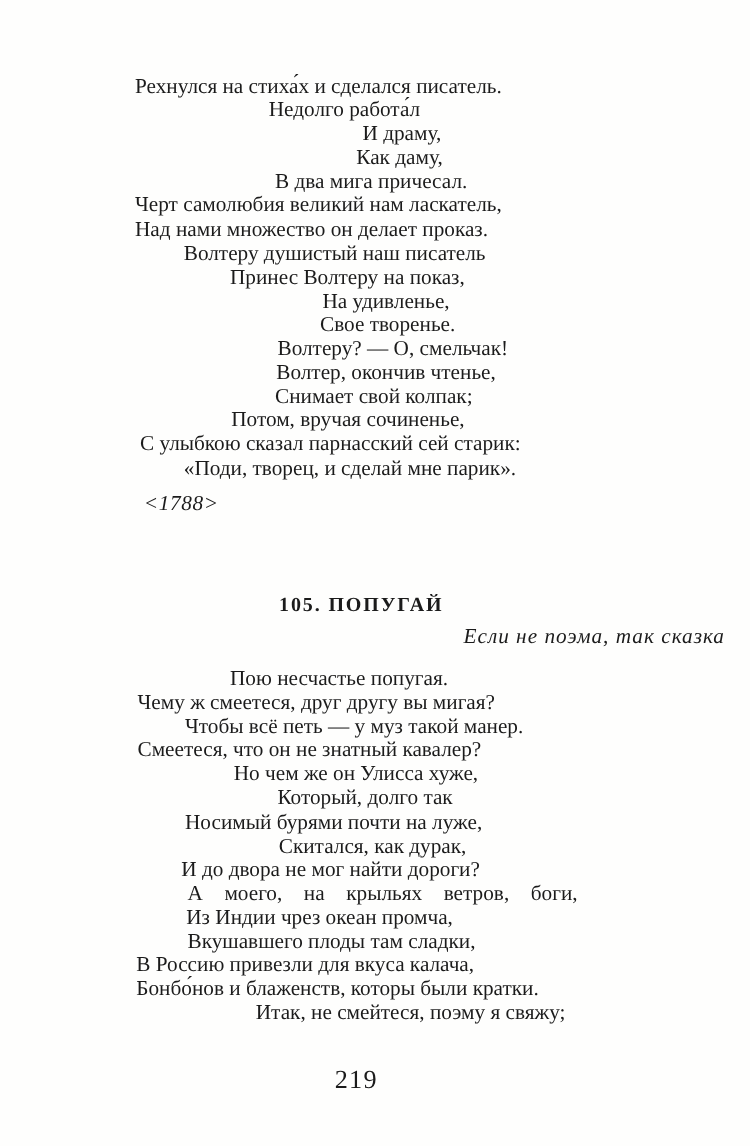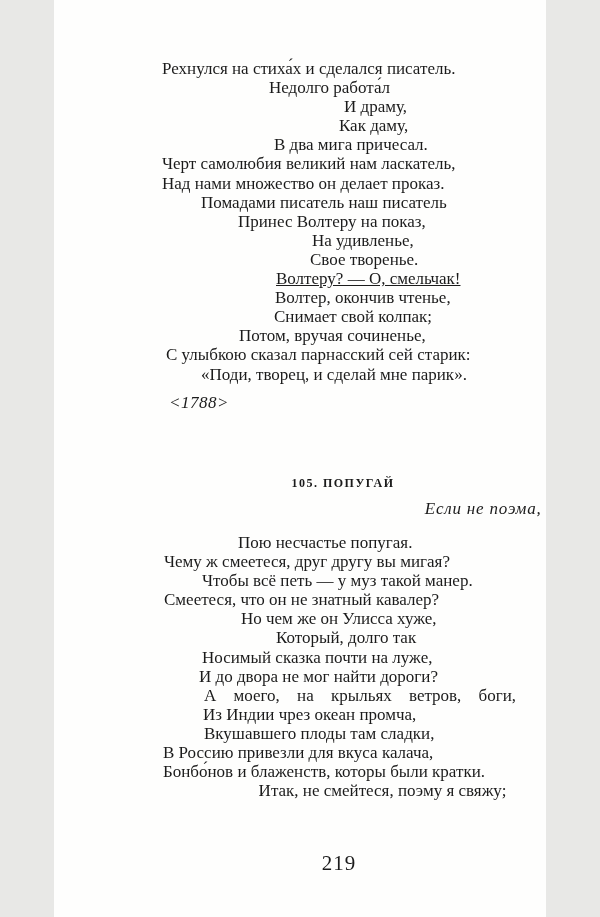--- a/index.html
+++ b/index.html
@@ -3,21 +3,21 @@
 <meta charset="utf-8">
 <title>Book page</title>
 <style>
   html, body {
     margin: 0;
     padding: 0;
     background: #e8e8e6;
   }
   .page {
     position: relative;
-    width: 492px;
+    width: 600px;
     height: 917px;
     margin: 0 auto;
     background: #fefefd;
     color: #1b1b1b;
     font-family: "Liberation Serif", "DejaVu Serif", serif;
     overflow: hidden;
   }
   .poem-block {
     position: absolute;
     left: 108px;
@@ -40,21 +40,21 @@
     font-size: 17px;
     letter-spacing: 0.5px;
   }
   .poem-heading {
     position: absolute;
     left: 0;
     top: 476px;
     width: 578px;
     text-align: center;
     font-weight: bold;
-    font-size: 12px;
+    font-size: 16px;
     letter-spacing: 1.5px;
   }
   .poem-subtitle {
     position: absolute;
     left: 0;
     top: 499px;
     width: 580px;
     text-align: right;
     font-style: italic;
     font-size: 17px;
@@ -76,46 +76,47 @@
 <div class="page">
 
   <div class="poem-block" style="top: 59px;">
       <div class="verse-line" style="padding-left: 0px;">Рехнулся на стиха́х и сделался писатель.</div>
       <div class="verse-line" style="padding-left: 107px;">Недолго работа́л</div>
       <div class="verse-line" style="padding-left: 182px;">И драму,</div>
       <div class="verse-line" style="padding-left: 177px;">Как даму,</div>
       <div class="verse-line" style="padding-left: 112px;">В два мига причесал.</div>
       <div class="verse-line" style="padding-left: 0px;">Черт самолюбия великий нам ласкатель,</div>
       <div class="verse-line" style="padding-left: 0px;">Над нами множество он делает проказ.</div>
-      <div class="verse-line" style="padding-left: 39px;">Помадами писатель наш писатель</div>
+      <div class="verse-line" style="padding-left: 39px;">Волтеру душистый наш писатель</div>
       <div class="verse-line" style="padding-left: 76px;">Принес Волтеру на показ,</div>
       <div class="verse-line" style="padding-left: 150px;">На удивленье,</div>
       <div class="verse-line" style="padding-left: 148px;">Свое творенье.</div>
-      <div class="verse-line" style="padding-left: 114px; text-decoration: underline;">Волтеру? — О, смельчак!</div>
+      <div class="verse-line" style="padding-left: 114px;">Волтеру? — О, смельчак!</div>
       <div class="verse-line" style="padding-left: 113px;">Волтер, окончив чтенье,</div>
       <div class="verse-line" style="padding-left: 112px;">Снимает свой колпак;</div>
       <div class="verse-line" style="padding-left: 77px;">Потом, вручая сочиненье,</div>
       <div class="verse-line" style="padding-left: 4px;">С улыбкою сказал парнасский сей старик:</div>
       <div class="verse-line" style="padding-left: 39px;">«Поди, творец, и сделай мне парик».</div>
     </div>
 
   <div class="poem-date">&lt;1788&gt;</div>
 
   <div class="poem-heading">105. ПОПУГАЙ</div>
 
   <div class="poem-subtitle">Если не поэма, так сказка</div>
 
   <div class="poem-block" style="top: 533px;">
       <div class="verse-line" style="padding-left: 76px;">Пою несчастье попугая.</div>
       <div class="verse-line" style="padding-left: 2px;">Чему ж смеетеся, друг другу вы мигая?</div>
       <div class="verse-line" style="padding-left: 40px;">Чтобы всё петь — у муз такой манер.</div>
       <div class="verse-line" style="padding-left: 2px;">Смеетеся, что он не знатный кавалер?</div>
       <div class="verse-line" style="padding-left: 79px;">Но чем же он Улисса хуже,</div>
       <div class="verse-line" style="padding-left: 114px;">Который, долго так</div>
-      <div class="verse-line" style="padding-left: 40px;">Носимый сказка почти на луже,</div>
+      <div class="verse-line" style="padding-left: 40px;">Носимый бурями почти на луже,</div>
+      <div class="verse-line" style="padding-left: 115px;">Скитался, как дурак,</div>
       <div class="verse-line" style="padding-left: 37px;">И до двора не мог найти дороги?</div>
       <div class="verse-line wide" style="padding-left: 42px;">А моего, на крыльях ветров, боги,</div>
       <div class="verse-line" style="padding-left: 41px;">Из Индии чрез океан промча,</div>
       <div class="verse-line" style="padding-left: 42px;">Вкушавшего плоды там сладки,</div>
       <div class="verse-line" style="padding-left: 1px;">В Россию привезли для вкуса калача,</div>
       <div class="verse-line" style="padding-left: 1px;">Бонбо́нов и блаженств, которы были кратки.</div>
       <div class="verse-line" style="padding-left: 1px; text-align: center;">Итак, не смейтеся, поэму я свяжу;</div>
     </div>
 
   <div class="page-number">219</div>

